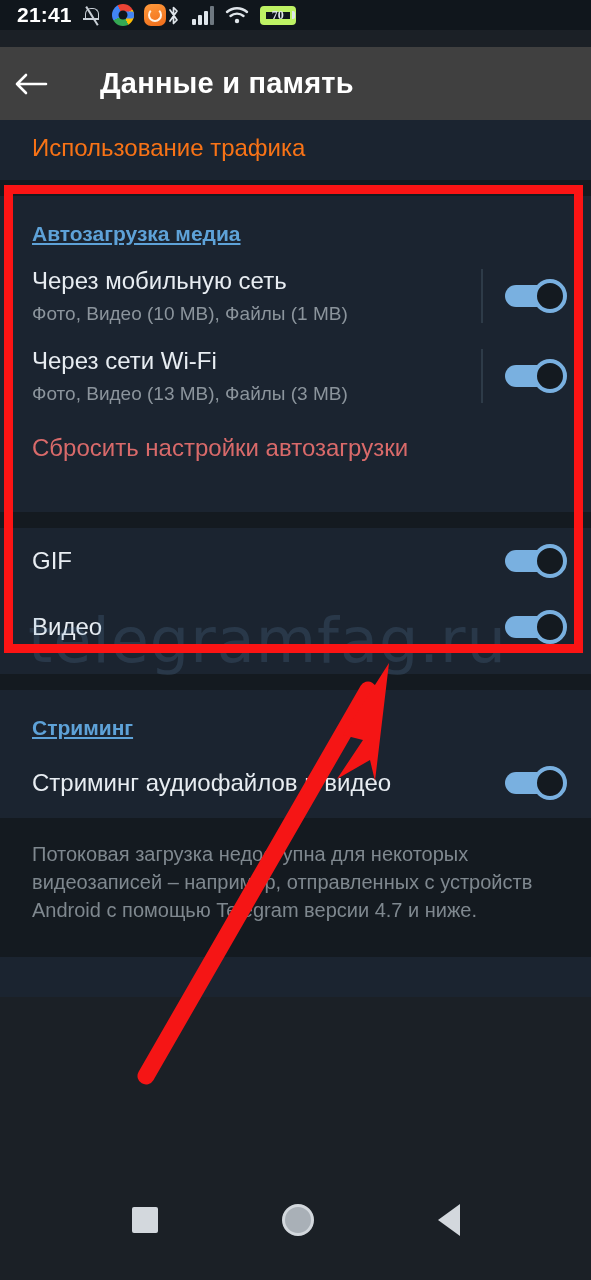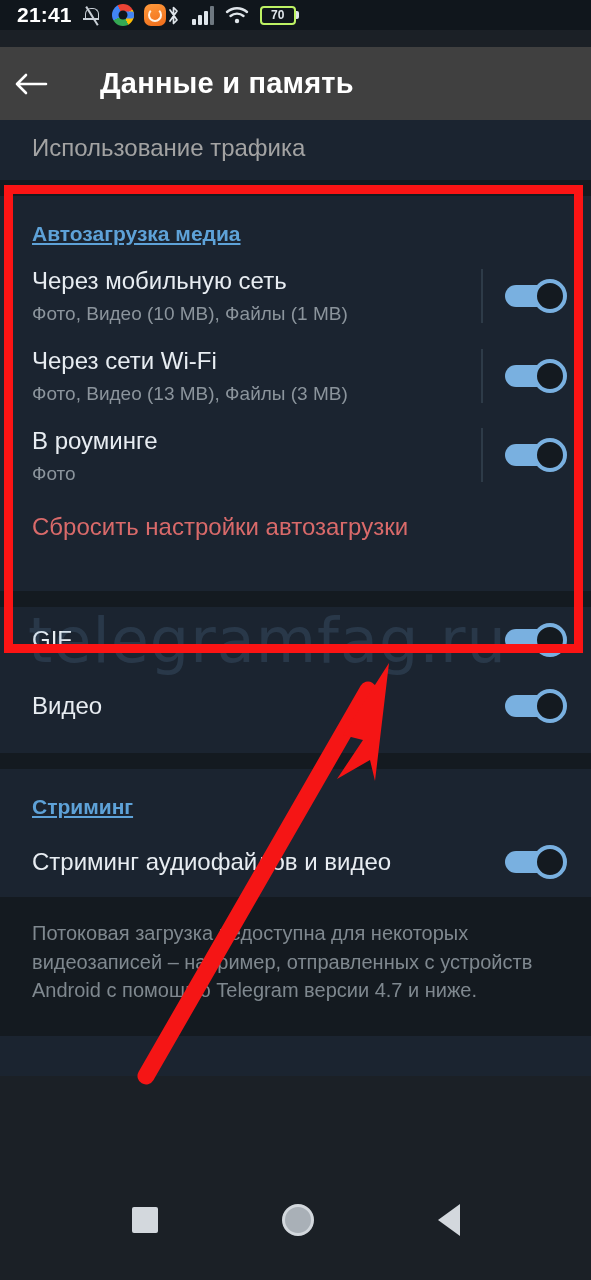--- a/index.html
+++ b/index.html
@@ -140,27 +140,28 @@
     background: #dfe5ea;
     border-radius: 1px;
   }
   .icon-signal i:nth-child(1) { height: 6px; }
   .icon-signal i:nth-child(2) { height: 10px; }
   .icon-signal i:nth-child(3) { height: 14px; }
   .icon-signal i:nth-child(4) { height: 19px; background: #6e7880; }
   .icon-wifi { width: 24px; height: 20px; display:inline-block; }
   .icon-battery {
     width: 36px; height: 19px;
-    border: 2px solid #bef264;
+    border: 6px solid #bef264;
     border-radius: 4px;
     position: relative;
     display: inline-flex;
     align-items: center;
     justify-content: center;
     box-sizing: border-box;
+    font-family: Liberation Serif, serif;
   }
   .icon-battery::after {
     content: "";
     position: absolute;
     right: -5px; top: 50%;
     transform: translateY(-50%);
     width: 3px; height: 8px;
     background: #dfe5ea;
     border-radius: 0 2px 2px 0;
   }
@@ -210,21 +211,21 @@
   .section {
     background: #1b2430;
   }
   .gap {
     height: 16px;
     background: #141a20;
   }
   .row-title-only {
     padding: 14px 32px 18px 32px;
     font-size: 24px;
-    color: #a3a3a3;
+    color: #f97316;
   }
   .section-header {
     padding: 26px 32px 10px 32px;
     font-size: 21px;
     font-weight: bold;
     color: #5ea2d8;
     text-decoration: underline;
   }
   .pref-row {
     display: flex;
@@ -435,31 +436,20 @@
           <div class="pref-title">Через сети Wi-Fi</div>
           <div class="pref-sub">Фото, Видео (13 MB), Файлы (3 MB)</div>
         </div>
         <div class="pref-divider"></div>
         <div class="toggle">
           <span class="track"></span>
             <span class="knob"></span>
         </div>
       </div>
 
-      <div class="pref-row">
-        <div class="pref-text">
-          <div class="pref-title">В роуминге</div>
-          <div class="pref-sub">Фото</div>
-        </div>
-        <div class="pref-divider"></div>
-        <div class="toggle">
-          <span class="track"></span>
-            <span class="knob"></span>
-        </div>
-      </div>
 
       <div class="danger-row">
         <div class="danger-text">Сбросить настройки автозагрузки</div>
       </div>
       <div style="height:28px"></div>
     </div>
 
     <div class="gap"></div>
 
     <div class="section">

